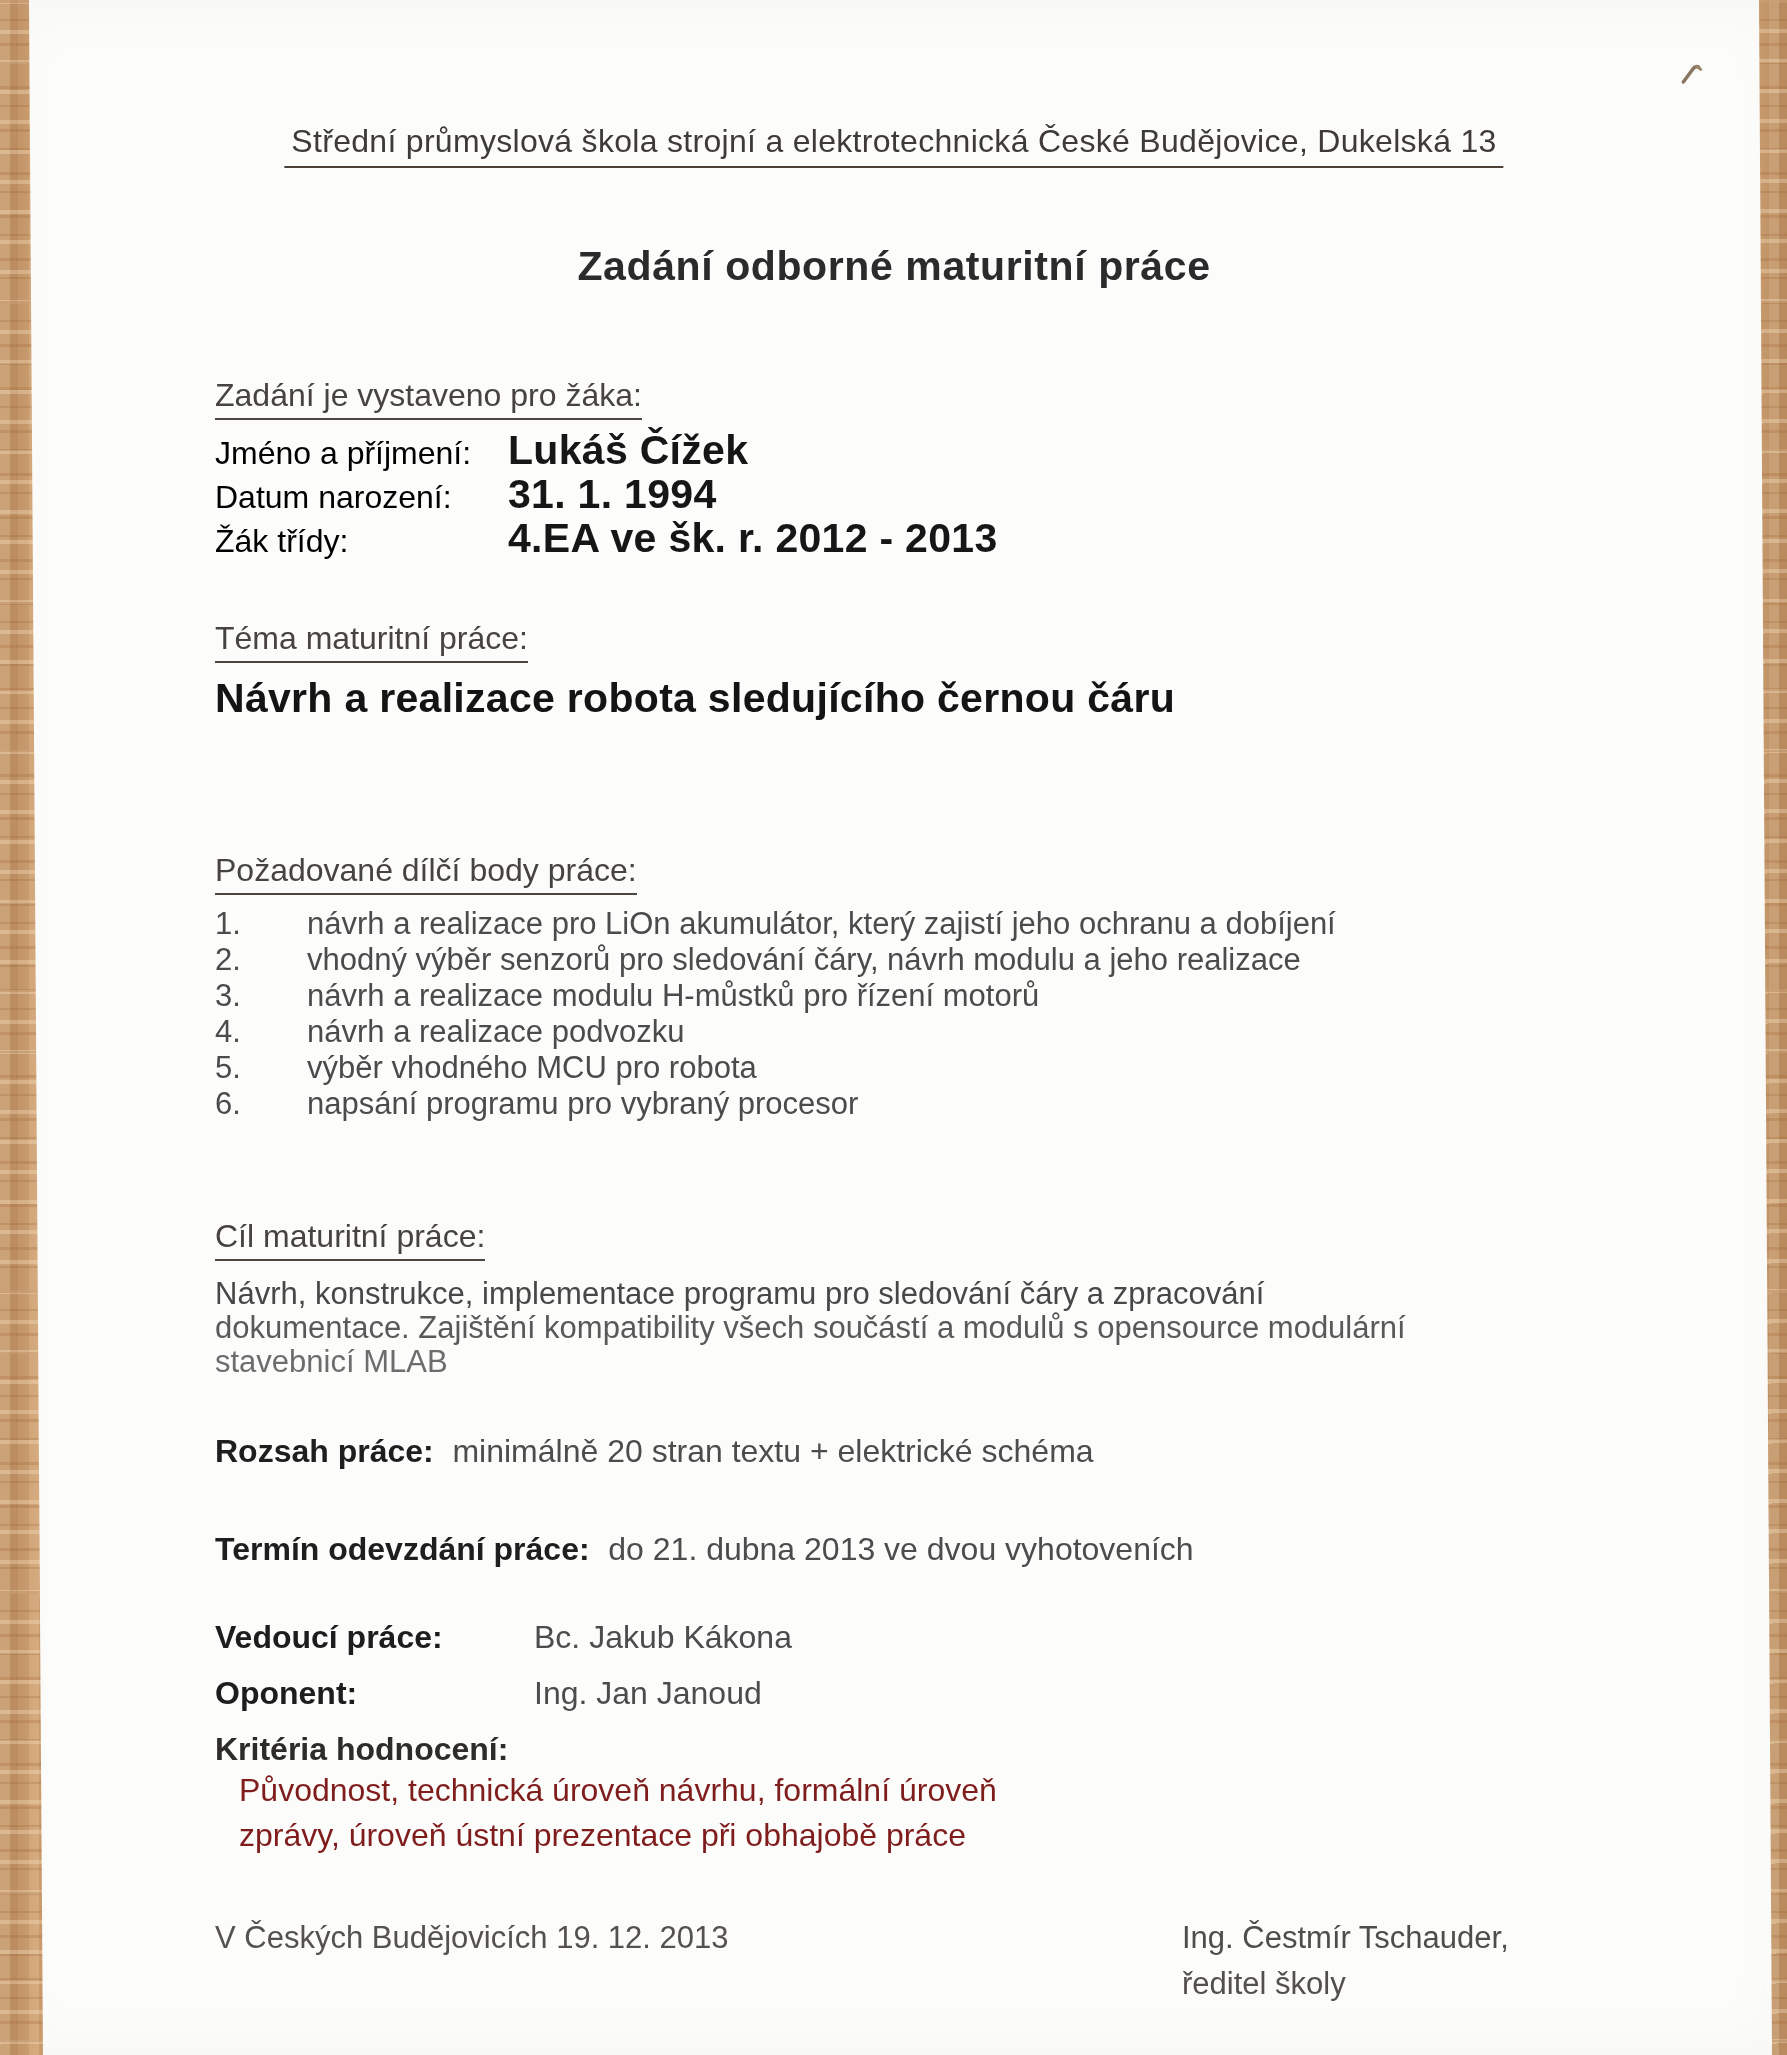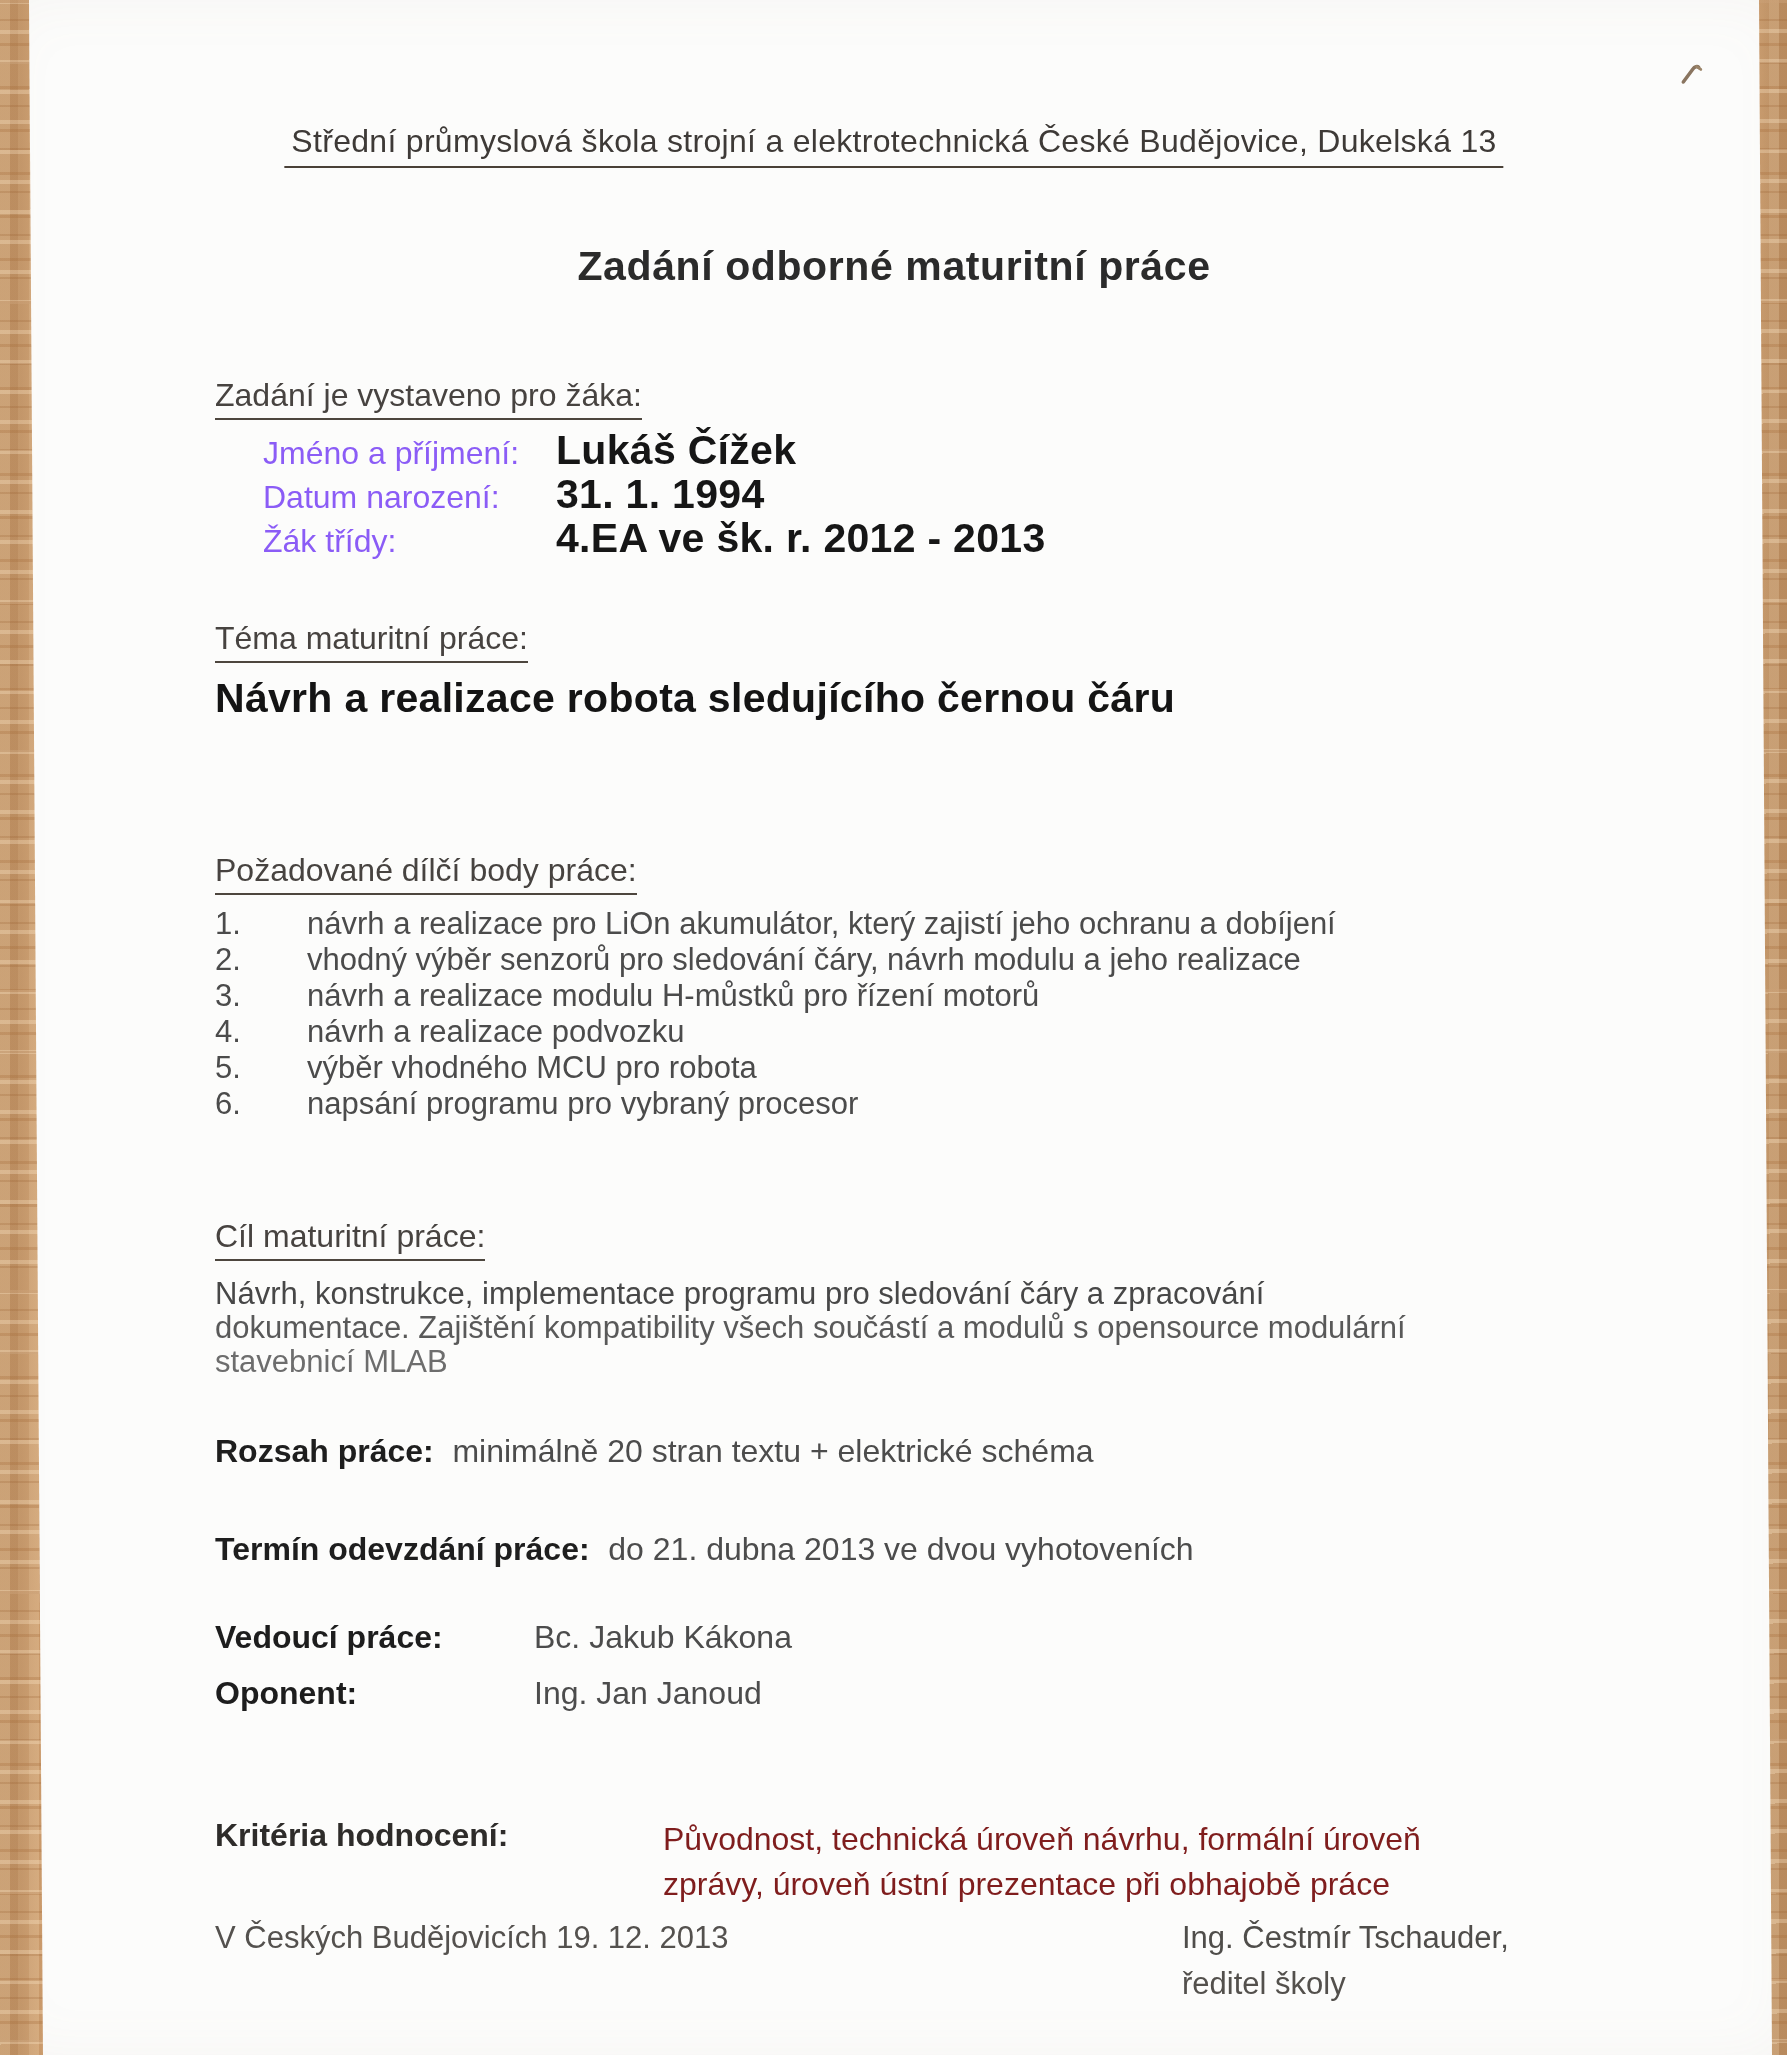--- a/index.html
+++ b/index.html
@@ -58,21 +58,21 @@
     border-bottom: 2.8px solid #4d463e; padding-bottom: 4px; white-space: nowrap;
   }
   #student-heading { top: 377px; }
   #topic-heading   { top: 620px; }
   #req-heading     { top: 852px; }
   #goal-heading    { top: 1218px; }
 
   
   .fields { position: absolute; top: 427px; left: 215px; }
   .field-row { display: flex; align-items: baseline; height: 44px; }
-  .field-label { width: 293px; font-size: 32px; color: #8b5cf6; margin-left: 48px; }
+  .field-label { width: 293px; font-size: 32px; color: #000000; }
   .field-value { font-size: 41px; font-weight: bold; color: #161616; white-space: nowrap; letter-spacing: 0.3px; }
 
   
   .topic-title {
     position: absolute; top: 675px; left: 215px;
     font-size: 41px; font-weight: bold; color: #141414; white-space: nowrap; letter-spacing: 0.3px;
   }
 
   
   .req-list { position: absolute; top: 906px; left: 215px; }
@@ -92,21 +92,21 @@
   #scope-line    { top: 1433px; }
   #deadline-line { top: 1531px; }
 
   .person-row { position: absolute; left: 215px; display: flex; align-items: baseline; font-size: 32px; }
   .person-row .lbl { font-weight: bold; color: #1d1d1d; width: 319px; }
   .person-row .val { color: #4c4c4c; white-space: nowrap; }
   #supervisor-row { top: 1619px; }
   #opponent-row   { top: 1675px; }
 
   
-  .criteria-row { position: absolute; top: 1817px; left: 215px; display: flex; font-size: 32px; }
+  .criteria-row { position: absolute; top: 1731px; left: 215px; display: flex; font-size: 32px; flex-direction: column; }
   .criteria-row .lbl { font-weight: bold; color: #2e2c2a; width: 424px; }
   .criteria-lines div { color: #7f1d1d; line-height: 45px; white-space: nowrap; margin-left: 24px; }
 
   
   .footer-place {
     position: absolute; top: 1920px; left: 215px;
     font-size: 31px; color: #54514e; white-space: nowrap;
   }
   .signature {
     position: absolute; top: 1920px; left: 1182px; width: 419px;

